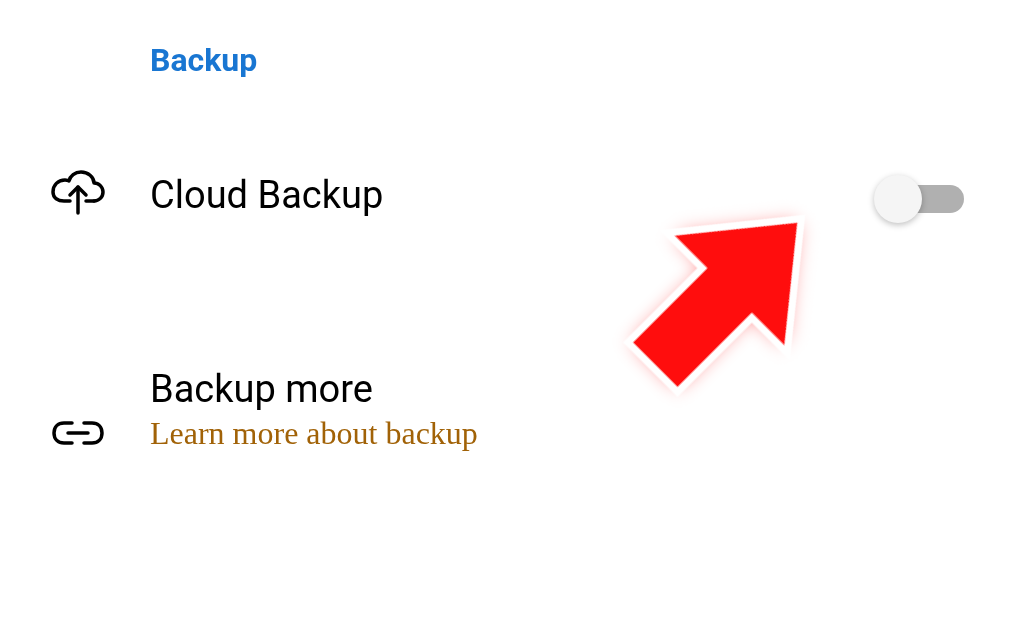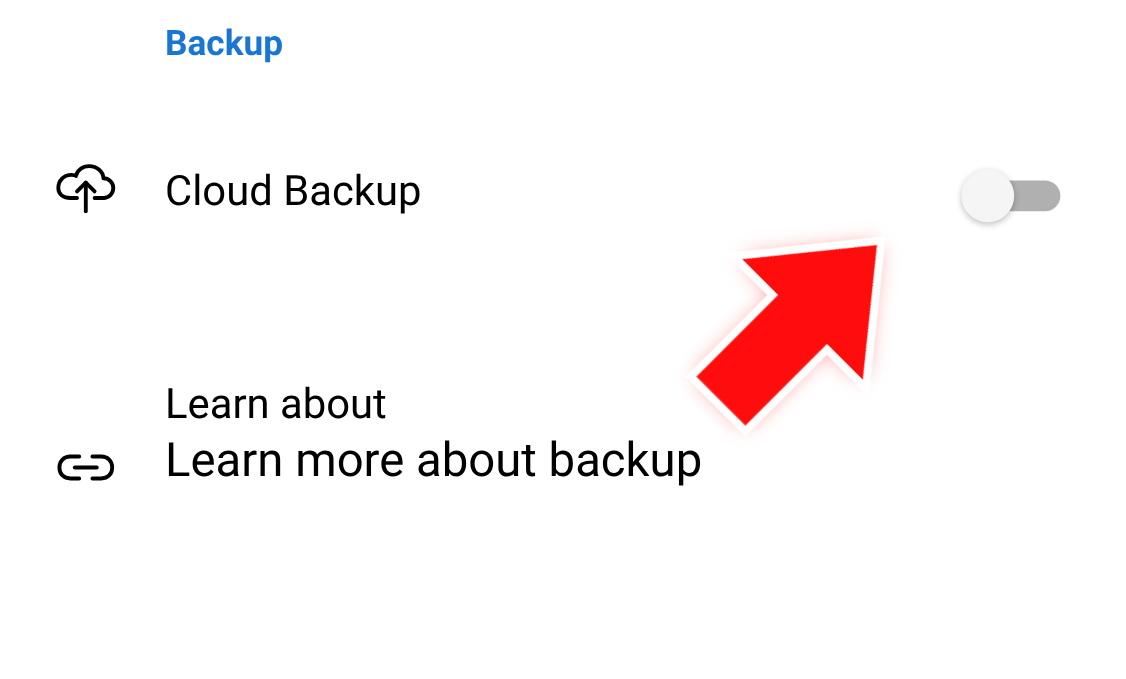--- a/index.html
+++ b/index.html
@@ -9,21 +9,21 @@
     }
     body {
       font-family: -apple-system, BlinkMacSystemFont, 'Segoe UI', Roboto, Arial, sans-serif;
       background: #ffffff;
       width: 1024px;
       height: 617px;
       position: relative;
       overflow: hidden;
     }
     .container {
-      padding: 20px 50px;
+      padding: 41px 50px;
     }
     .section-header {
       color: #1976d2;
       font-size: 32px;
       font-weight: 700;
       margin-left: 100px;
       margin-bottom: 90px;
     }
     .setting-row {
       display: flex;
@@ -43,24 +43,25 @@
     .setting-content {
       flex: 1;
       margin-left: 20px;
     }
     .setting-title {
       font-size: 38px;
       color: #000000;
       font-weight: 400;
     }
     .setting-subtitle {
-      font-size: 43px;
-      color: #000000;
+      font-size: 32px;
+      color: #a16207;
       font-weight: 400;
       margin-top: 4px;
+      font-family: Liberation Serif, serif;
     }
     .toggle-switch {
       position: relative;
       width: 90px;
       height: 40px;
       margin-right: 10px;
     }
     .toggle-track {
       position: absolute;
       top: 8px;
@@ -121,21 +122,21 @@
 
   <div class="setting-row last">
     <div class="icon-wrapper">
       <svg class="link-icon-svg" viewBox="0 0 56 30" fill="none" stroke="#000000" stroke-width="3.5" stroke-linecap="round" stroke-linejoin="round">
         <path d="M 22 5 L 14 5 C 8 5 4 9 4 15 C 4 21 8 25 14 25 L 22 25"></path>
         <path d="M 34 5 L 42 5 C 48 5 52 9 52 15 C 52 21 48 25 42 25 L 34 25"></path>
         <line x1="18" y1="15" x2="38" y2="15"></line>
       </svg>
     </div>
     <div class="setting-content">
-      <div class="setting-title">Learn about</div>
+      <div class="setting-title">Backup more</div>
       <div class="setting-subtitle">Learn more about backup</div>
     </div>
   </div>
 </div>
 
 <div class="arrow-annotation">
   <svg width="320" height="290" viewBox="0 0 320 290">
     <defs>
       <filter id="glow" x="-50%" y="-50%" width="200%" height="200%">
         <feGaussianBlur stdDeviation="10" result="blur"></feGaussianBlur>

